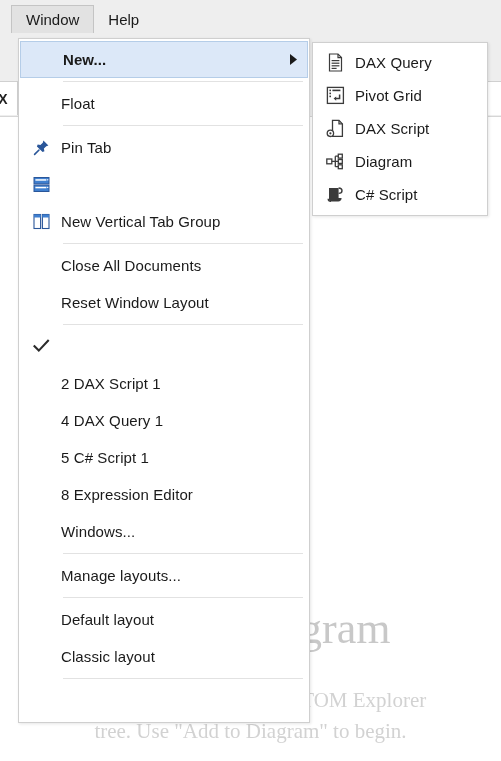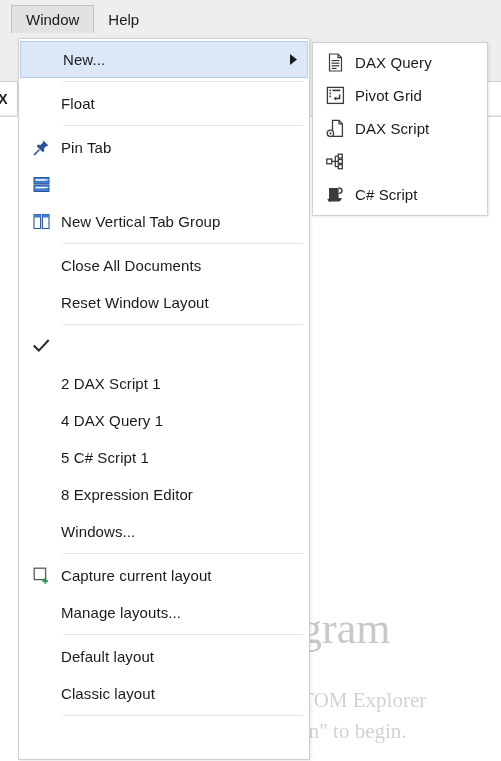--- a/index.html
+++ b/index.html
@@ -132,20 +132,21 @@
     height: 37px;
     padding: 0 0 0 2px;
     box-sizing: border-box;
     cursor: default;
   }
   .mi.highlight {
     background: #dce8f8;
     border: 1px solid #b5cde8;
     margin: 0 1px;
     height: 37px;
+    font-weight: bold;
   }
   .mi-icon {
     width: 40px;
     min-width: 40px;
     display: flex;
     align-items: center;
     justify-content: center;
     color: #2a5699;
   }
   .mi-label {
@@ -309,31 +310,20 @@
     <span class="mi-label">8 Expression Editor</span>
     <span class="mi-arrow"></span>
   </div>
   <div class="mi">
     <span class="mi-icon"></span>
     <span class="mi-label">Windows...</span>
     <span class="mi-arrow"></span>
   </div>
   <div class="sep"></div>
 
-  <div class="mi">
-    <span class="mi-icon">
-      <svg width="17" height="17" viewBox="0 0 17 17">
-        <rect x="1.2" y="1.2" width="11.4" height="11.4" fill="none" stroke="#5a5a5a" stroke-width="1.3"></rect>
-        <rect x="11.3" y="11.3" width="1.9" height="5.4" fill="#1f9c4d"></rect>
-        <rect x="9.5" y="13.1" width="5.4" height="1.9" fill="#1f9c4d"></rect>
-      </svg>
-    </span>
-    <span class="mi-label">Capture current layout</span>
-    <span class="mi-arrow"></span>
-  </div>
   <div class="mi">
     <span class="mi-icon"></span>
     <span class="mi-label">Manage layouts...</span>
     <span class="mi-arrow"></span>
   </div>
   <div class="sep"></div>
 
   <div class="mi">
     <span class="mi-icon"></span>
     <span class="mi-label">Default layout</span>
@@ -399,20 +389,21 @@
   <div class="mi">
     <span class="mi-icon">
       <svg width="19" height="17" viewBox="0 0 19 17">
         <rect x="0.8" y="6.0" width="5.0" height="4.8" fill="#ffffff" stroke="#3b3b3b" stroke-width="1.3"></rect>
         <path d="M5.8 8.4 L9.3 8.4 M9.3 3.2 L9.3 13.7 M9.3 3.2 L12.3 3.2 M9.3 8.4 L12.3 8.4 M9.3 13.7 L12.3 13.7" fill="none" stroke="#3b3b3b" stroke-width="1.3"></path>
         <rect x="12.3" y="1.2" width="4.0" height="3.9" fill="#ffffff" stroke="#3b3b3b" stroke-width="1.3"></rect>
         <rect x="12.3" y="6.5" width="4.0" height="3.9" fill="#ffffff" stroke="#3b3b3b" stroke-width="1.3"></rect>
         <rect x="12.3" y="11.8" width="4.0" height="3.9" fill="#ffffff" stroke="#3b3b3b" stroke-width="1.3"></rect>
       </svg>
     </span>
+    <span class="mi-label">Diagram</span>
   </div>
 
   <div class="mi">
     <span class="mi-icon">
       <svg width="19" height="19" viewBox="0 0 19 19">
         <path d="M3.0 3.0 L12.6 3.0 L12.6 13.0 L15.6 13.0 C15.6 15.2 14.2 16.4 12.2 16.4 L5.0 16.4 C3.6 16.4 3.0 15.4 3.0 14.0 Z" fill="#3b3b3b"></path>
         <path d="M12.6 3.0 C14.6 3.0 16.0 4.0 16.0 5.8 C16.0 7.6 14.6 8.4 12.6 8.4" fill="none" stroke="#3b3b3b" stroke-width="1.4"></path>
         <path d="M5.0 16.4 C3.4 16.4 2.2 15.4 2.2 13.8" fill="none" stroke="#3b3b3b" stroke-width="1.4"></path>
       </svg>
     </span>

